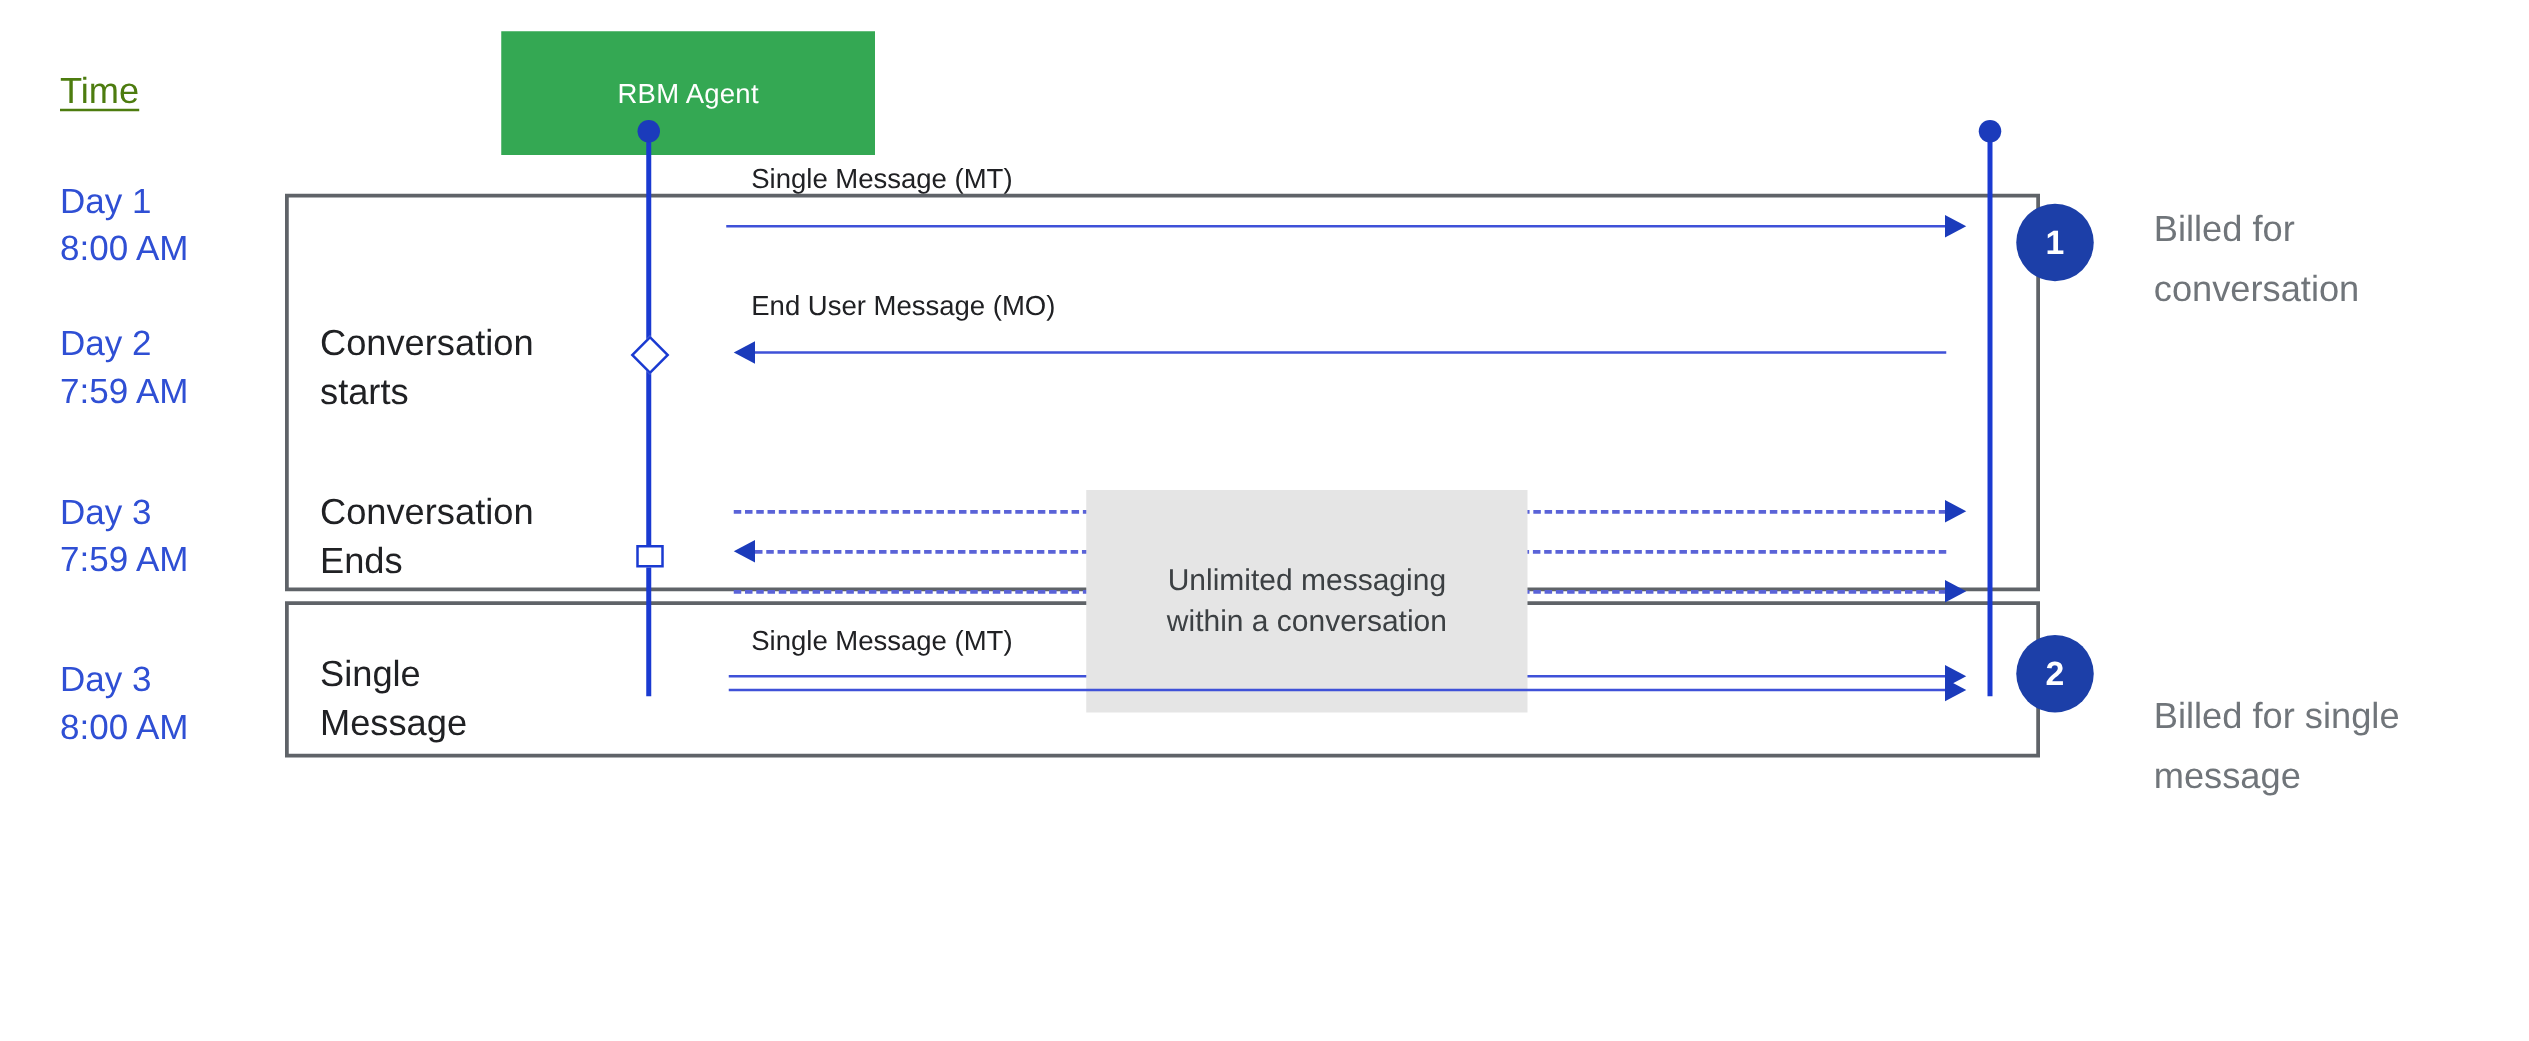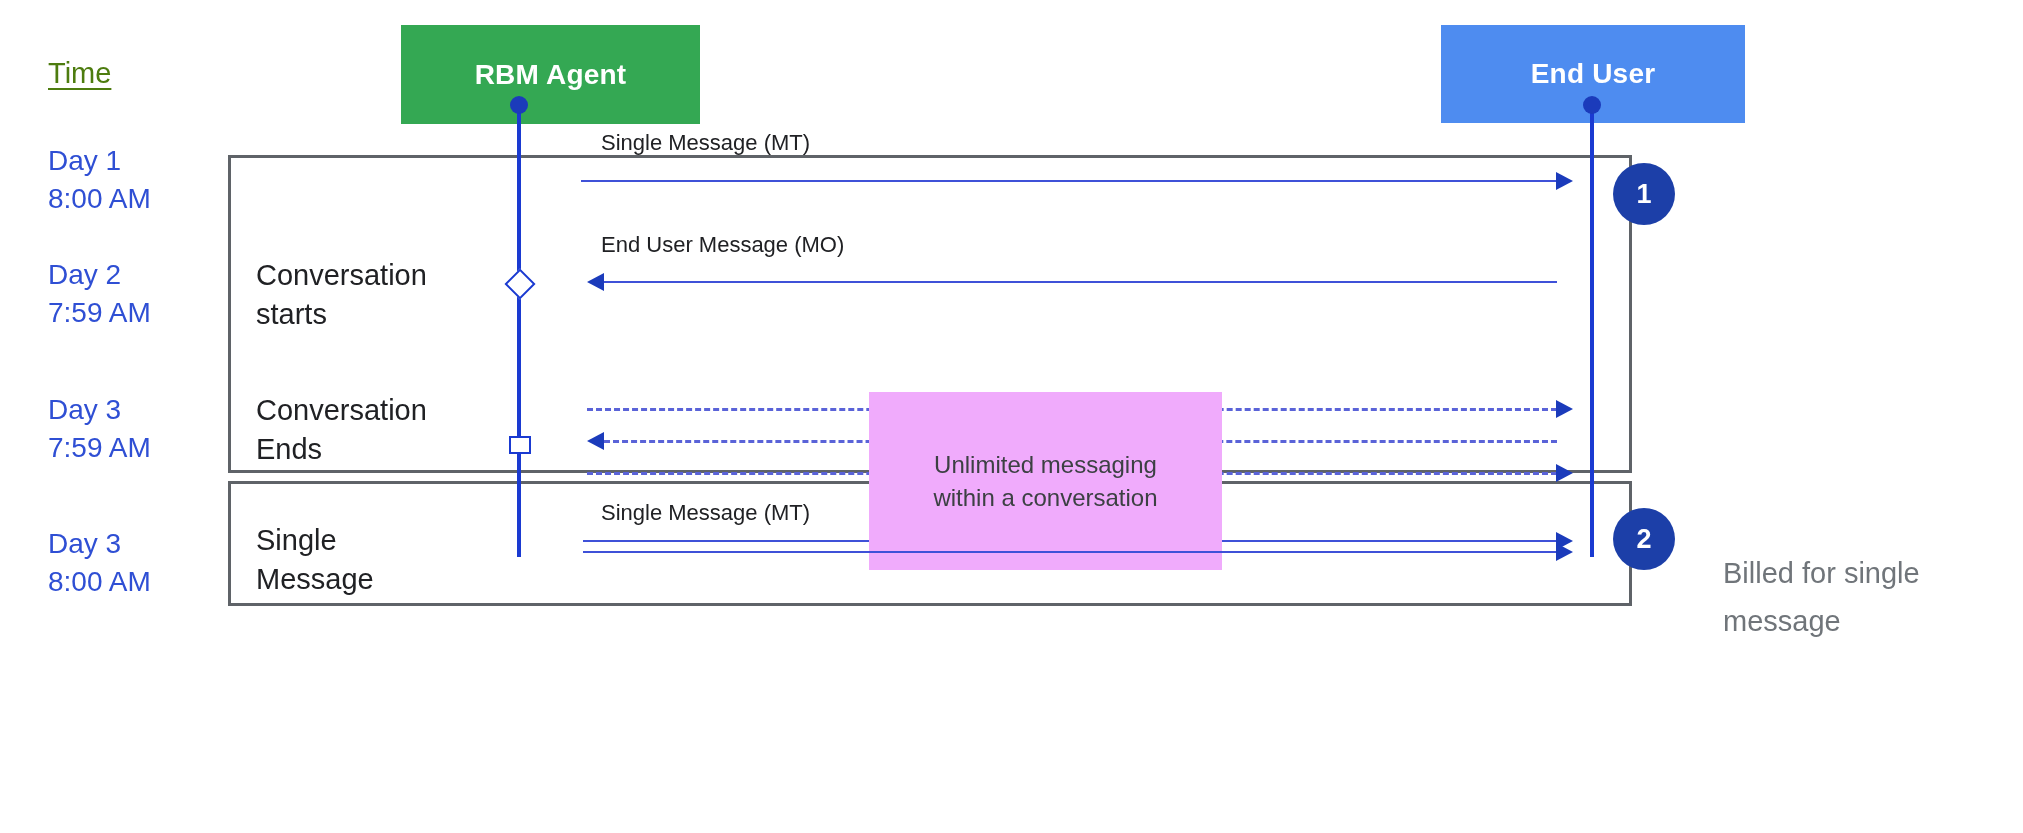--- a/index.html
+++ b/index.html
@@ -22,23 +22,22 @@
     height: 833px;
   }
 
   
   .actor-box {
     position: absolute;
     display: flex;
     align-items: center;
     justify-content: center;
     color: #ffffff;
-    font-size: 28px;
+    font-size: 22px;
     letter-spacing: 0.2px;
-    font-weight: bold;
   }
   .actor-agent {
     left: 401px; top: 25px;
     width: 299px; height: 99px;
     background: #34a853;
   }
   .actor-user {
     left: 1441px; top: 25px;
     width: 304px; height: 98px;
     background: #4e8cf0;
@@ -153,21 +152,21 @@
     border-top: 9px solid transparent;
     border-bottom: 9px solid transparent;
     border-right: 17px solid #1b3bbb;
   }
 
   
   .note-box {
     position: absolute;
     left: 869px; top: 392px;
     width: 353px; height: 178px;
-    background: #f0abfc;
+    background: #e5e5e5;
     display: flex;
     align-items: center;
     justify-content: center;
     text-align: center;
   }
   .note-text {
     font-size: 24px;
     line-height: 33px;
     color: #3c4043;
     white-space: pre-line;
@@ -212,23 +211,20 @@
   <div class="time-stamp ts-2">Day 2
 7:59 AM</div>
   <div class="time-stamp ts-3">Day 3
 7:59 AM</div>
   <div class="time-stamp ts-4">Day 3
 8:00 AM</div>
 
   <div class="actor-box actor-agent">
     <span>RBM Agent</span>
   </div>
-  <div class="actor-box actor-user">
-    <span>End User</span>
-  </div>
 
   <div class="phase-box phase-conversation"></div>
   <div class="phase-box phase-single"></div>
 
   <div class="phase-label pl-1">Conversation
 starts</div>
   <div class="phase-label pl-2">Conversation
 Ends</div>
   <div class="phase-label pl-3">Single
 Message</div>
@@ -265,20 +261,22 @@
 within a conversation</span>
   </div>
 
   <div class="msg-label" style="left:601px; top:500px;">Single Message (MT)</div>
   <div class="arrow-line" style="left:583px; top:551px; width:974px;"></div>
   <div class="arrow-head right" style="left:1556px; top:543px;"></div>
 
   <div class="badge badge-1">
     <span>1</span>
   </div>
+  <div class="billing-text bt-1">Billed for
+conversation</div>
 
   <div class="badge badge-2">
     <span>2</span>
   </div>
   <div class="billing-text bt-2">Billed for single
 message</div>
 
 </div>
 
 </body></html>

